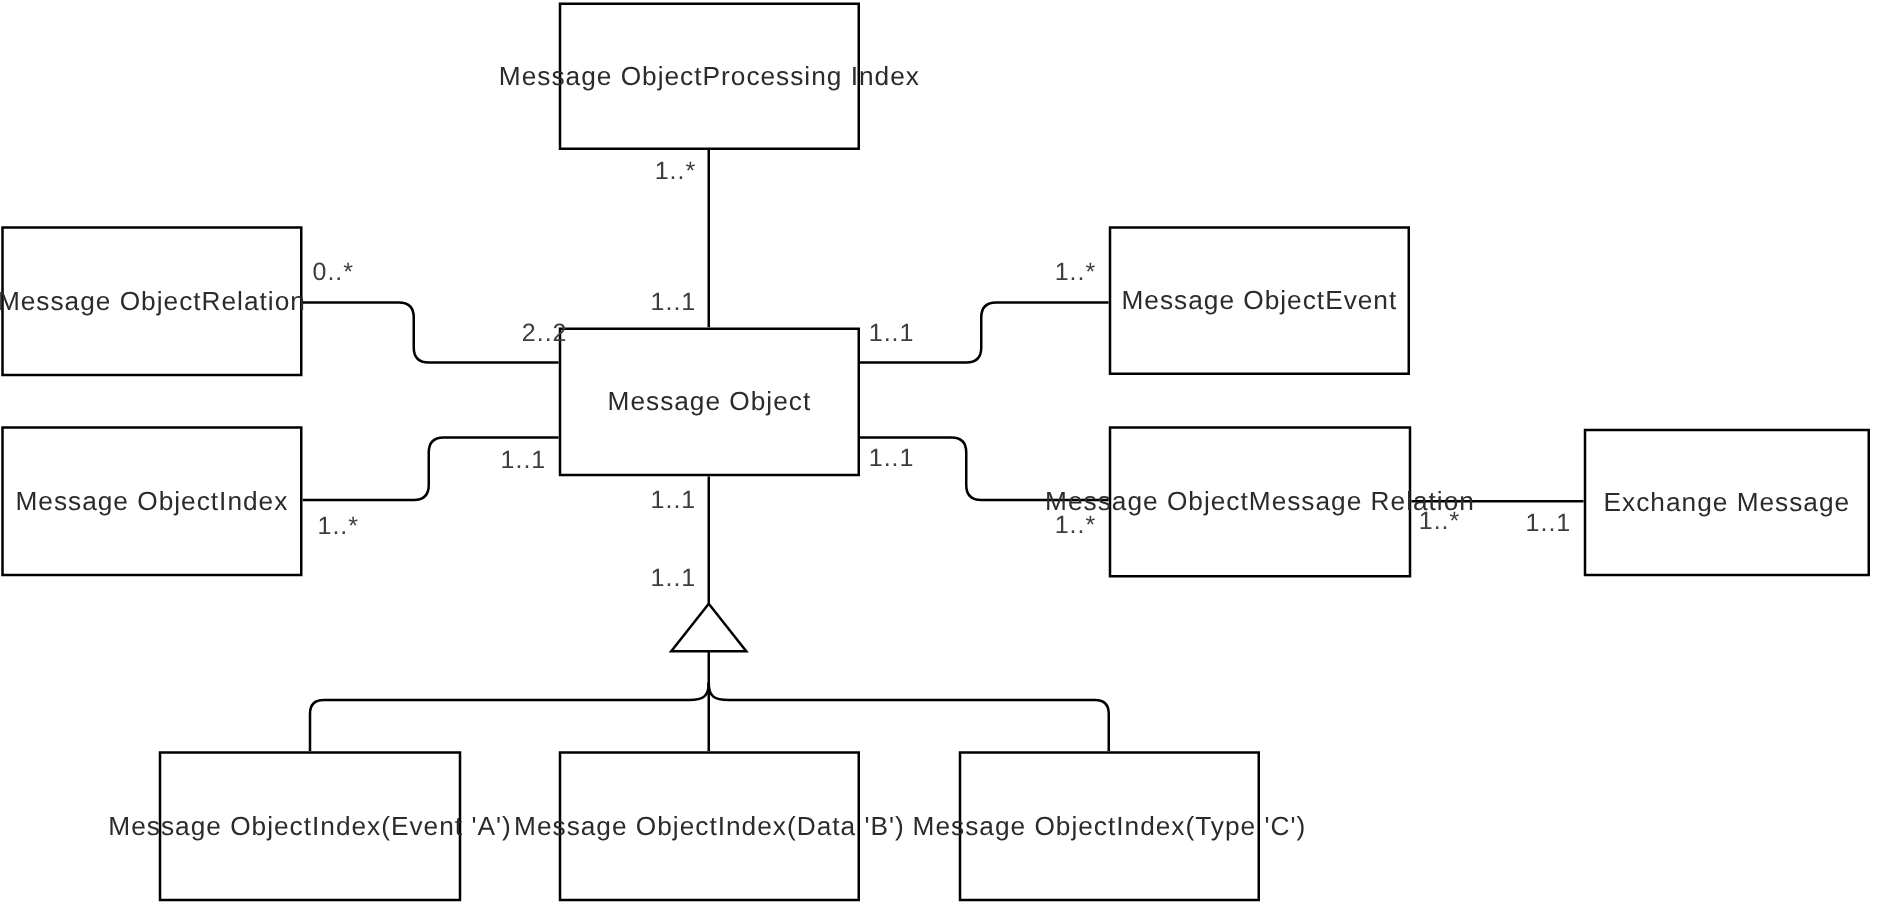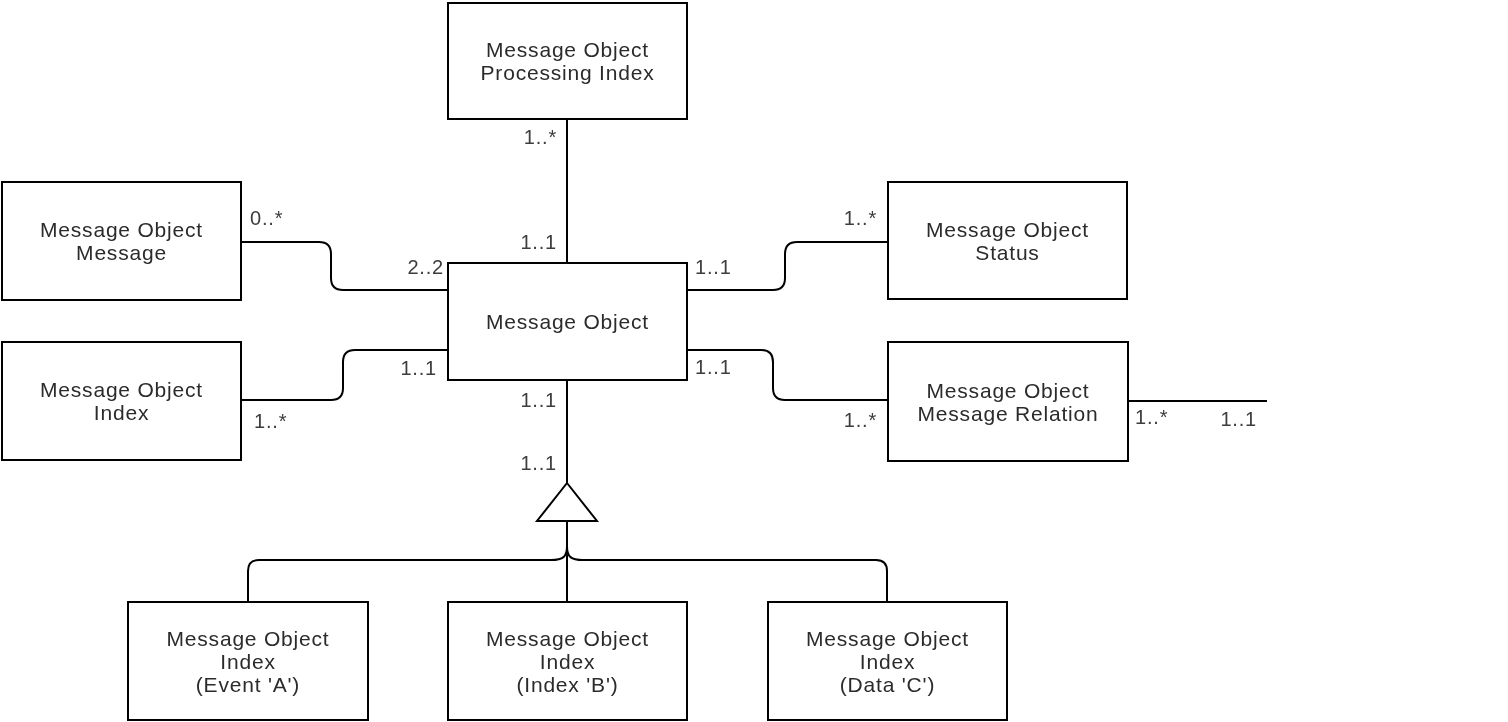--- a/index.html
+++ b/index.html
@@ -21,21 +21,21 @@
     top: 0;
     width: 1508px;
     height: 722px;
   }
   .entity {
     position: absolute;
     box-sizing: border-box;
     border: 2px solid #000000;
     background: #ffffff;
     display: flex;
-    flex-direction: column;
+    flex-direction: row;
     align-items: center;
     justify-content: center;
     text-align: center;
     font-size: 21px;
     line-height: 23px;
     letter-spacing: 0.8px;
     color: #2b2b2b;
     cursor: default;
   }
   .entity span { display: block; white-space: nowrap; }
@@ -70,66 +70,69 @@
     </g>
   </svg>
 
   <div class="entity" style="left:447px;top:2px;width:241px;height:118px">
     <span>Message Object</span>
     <span>Processing Index</span>
   </div>
 
   <div class="entity" style="left:1px;top:181px;width:241px;height:120px">
     <span>Message Object</span>
-    <span>Message</span>
+    <span>Relation</span>
   </div>
 
   <div class="entity" style="left:887px;top:181px;width:241px;height:119px">
     <span>Message Object</span>
-    <span>Status</span>
+    <span>Event</span>
   </div>
 
   <div class="entity" style="left:447px;top:262px;width:241px;height:119px">
     <span>Message Object</span>
   </div>
 
   <div class="entity" style="left:1px;top:341px;width:241px;height:120px">
     <span>Message Object</span>
     <span>Index</span>
   </div>
 
   <div class="entity" style="left:887px;top:341px;width:242px;height:121px">
     <span>Message Object</span>
     <span>Message Relation</span>
   </div>
 
+  <div class="entity" style="left:1267px;top:343px;width:229px;height:118px">
+    <span>Exchange Message</span>
+  </div>
 
   <div class="entity" style="left:127px;top:601px;width:242px;height:120px">
     <span>Message Object</span>
     <span>Index</span>
     <span>(Event 'A')</span>
   </div>
 
   <div class="entity" style="left:447px;top:601px;width:241px;height:120px">
     <span>Message Object</span>
     <span>Index</span>
-    <span>(Index 'B')</span>
+    <span>(Data 'B')</span>
   </div>
 
   <div class="entity" style="left:767px;top:601px;width:241px;height:120px">
     <span>Message Object</span>
     <span>Index</span>
-    <span>(Data 'C')</span>
+    <span>(Type 'C')</span>
   </div>
 
   <div class="card right" style="left:511px;top:126px;width:46px">1..*</div>
   <div class="card right" style="left:511px;top:231px;width:46px">1..1</div>
 
   <div class="card" style="left:250px;top:207px">0..*</div>
-  <div class="card right" style="left:398px;top:256px;width:46px">2..2</div>
+  <div class="card right" style="left:408px;top:256px;width:46px">2..2</div>
 
   <div class="card" style="left:695px;top:256px">1..1</div>
   <div class="card right" style="left:831px;top:207px;width:46px">1..*</div>
 
   <div class="card" style="left:254px;top:410px">1..*</div>
   <div class="card right" style="left:391px;top:357px;width:46px">1..1</div>
 
   <div class="card" style="left:695px;top:356px">1..1</div>
   <div class="card right" style="left:831px;top:409px;width:46px">1..*</div>
 

